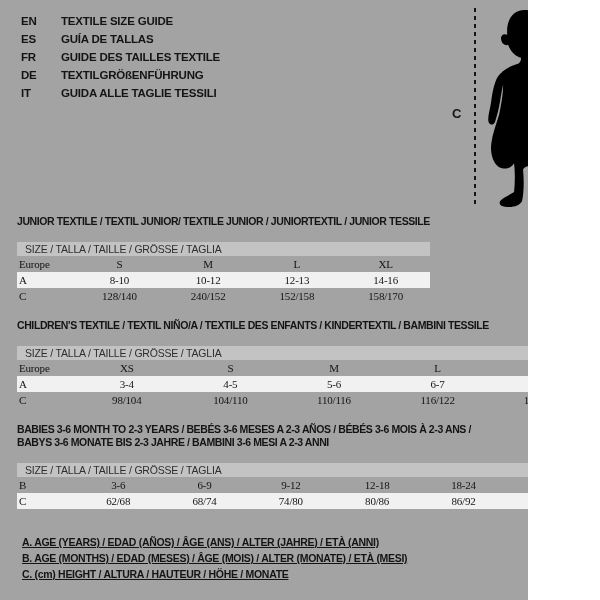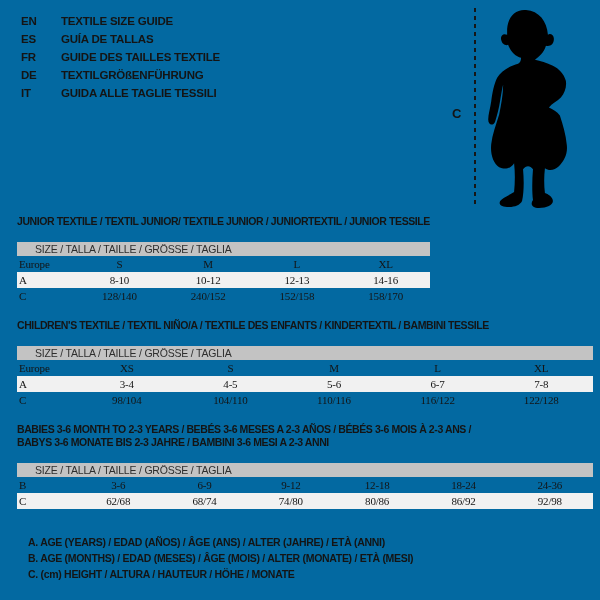--- a/index.html
+++ b/index.html
@@ -1,44 +1,44 @@
 <!DOCTYPE html>
 <html><head>
 <meta charset="utf-8">
 <style>
   html,body { margin:0; padding:0; background:#ffffff; }
   .canvas {
-    position:relative; width:600px; height:600px; background:#0369a1;
+    position:relative; width:528px; height:600px; background:#a3a3a3;
     font-family:"Liberation Sans","DejaVu Sans",sans-serif; color:#141414;
     overflow:hidden;
   }
   
   .langs { position:absolute; left:21px; top:12px; }
   .lang-row { height:18px; line-height:18px; font-size:11.5px; font-weight:bold;
               letter-spacing:-0.2px; white-space:nowrap; }
   .lang-code { display:inline-block; width:40px; }
   
   .dash-line { position:absolute; left:474px; top:8px; width:2px; height:197px;
                background:repeating-linear-gradient(to bottom,#161616 0 4px,transparent 4px 8px); }
   .measure-label { position:absolute; left:452px; top:106px; font-size:13px; font-weight:bold; }
   .baby { position:absolute; left:487px; top:5px; width:91px; height:205px; }
   
   .tbl { position:absolute; left:17px; }
   .tbl-title { position:absolute; left:0; top:0; font-size:10.5px; font-weight:bold;
                letter-spacing:-0.4px; white-space:nowrap; line-height:13px; }
   .size-bar { position:absolute; left:0; height:14px; line-height:14px;
               background:#c3c3c3; color:#2e2e2e; font-size:10.5px;
-              letter-spacing:-0.2px; padding-left:18px; box-sizing:border-box; }
+              letter-spacing:-0.2px; padding-left:8px; box-sizing:border-box; }
   .grid { position:absolute; left:0; border-collapse:collapse; table-layout:fixed;font-family:Liberation Serif, serif; }
   .grid td { font-size:11px; letter-spacing:-0.2px; height:16px; padding:0;
              text-align:center; vertical-align:middle; }
   .grid td.lab { text-align:left; padding-left:2px; }
   .grid tr.alt td { background:#f1f1f1; }
   
-  .footnotes { position:absolute; left:28px; top:534px; }
+  .footnotes { position:absolute; left:22px; top:534px;text-decoration:underline; }
   .footnote { font-size:10.5px; font-weight:bold; letter-spacing:-0.3px;
               line-height:16px; white-space:nowrap; }
 </style>
 </head>
 <body>
 
 <div class="canvas">
 
   <div class="langs">
     <div class="lang-row">

